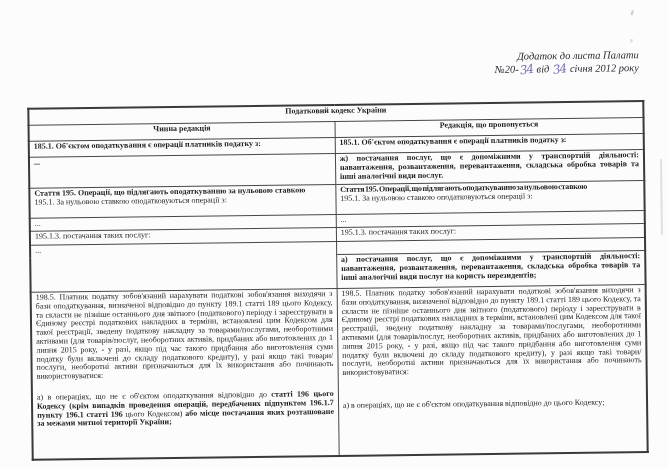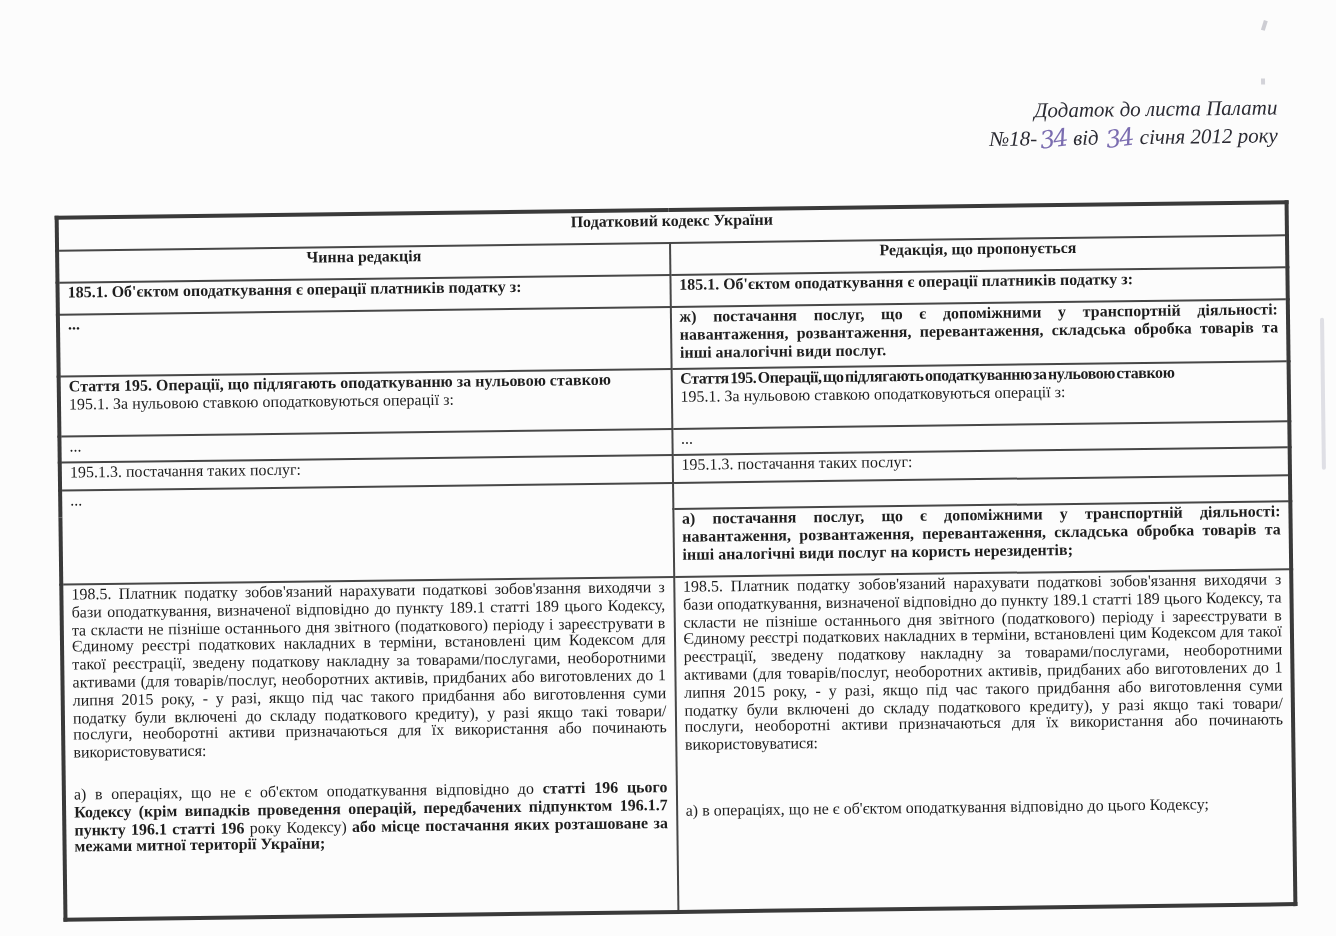--- a/index.html
+++ b/index.html
@@ -105,21 +105,21 @@
 
   .thick-top td { border-top: 2px solid #333; }
 </style>
 </head>
 <body>
 
 <div class="sheet">
 
   <div class="letterhead">
     <div>Додаток до листа Палати</div>
-    <div><span>№18-</span><span class="hand">34</span><span> від </span><span class="hand">34</span><span> січня 2012 року</span></div>
+    <div><span>№20-</span><span class="hand">34</span><span> від </span><span class="hand">34</span><span> січня 2012 року</span></div>
   </div>
 
   <div class="speck-a"></div>
   <div class="speck-b"></div>
   <div class="edge-artifact"></div>
 
   <table class="cmp">
     <colgroup>
         <col class="c-left">
         <col class="c-right">
@@ -170,21 +170,21 @@
       <td class="dots h10" rowspan="2">...</td>
       <td class="h10"></td>
     </tr>
     <tr>
       <td class="b just h31">а) постачання послуг, що є допоміжними у транспортній діяльності: навантаження, розвантаження, перевантаження, складська обробка товарів та інші аналогічні види послуг на користь нерезидентів;</td>
     </tr>
 
     <tr>
       <td class="h164">
         <p class="para just">198.5. Платник податку зобов'язаний нарахувати податкові зобов'язання виходячи з бази оподаткування, визначеної відповідно до пункту 189.1 статті 189 цього Кодексу, та скласти не пізніше останнього дня звітного (податкового) періоду і зареєструвати в Єдиному реєстрі податкових накладних в терміни, встановлені цим Кодексом для такої реєстрації, зведену податкову накладну за товарами/послугами, необоротними активами (для товарів/послуг, необоротних активів, придбаних або виготовлених до 1 липня 2015 року, - у разі, якщо під час такого придбання або виготовлення суми податку були включені до складу податкового кредиту), у разі якщо такі товари/послуги, необоротні активи призначаються для їх використання або починають використовуватися:</p>
-        <p class="para just a-left"><span>а) в операціях, що не є об'єктом оподаткування відповідно до </span><span class="b">статті 196 цього Кодексу (крім випадків проведення операцій, передбачених підпунктом 196.1.7 пункту 196.1 статті 196</span><span> року Кодексу) </span><span class="b">або місце постачання яких розташоване за межами митної території України;</span></p>
+        <p class="para just a-left"><span>а) в операціях, що не є об'єктом оподаткування відповідно до </span><span class="b">статті 196 цього Кодексу (крім випадків проведення операцій, передбачених підпунктом 196.1.7 пункту 196.1 статті 196</span><span> цього Кодексом) </span><span class="b">або місце постачання яких розташоване за межами митної території України;</span></p>
       </td>
       <td class="h164">
         <p class="para just">198.5. Платник податку зобов'язаний нарахувати податкові зобов'язання виходячи з бази оподаткування, визначеної відповідно до пункту 189.1 статті 189 цього Кодексу, та скласти не пізніше останнього дня звітного (податкового) періоду і зареєструвати в Єдиному реєстрі податкових накладних в терміни, встановлені цим Кодексом для такої реєстрації, зведену податкову накладну за товарами/послугами, необоротними активами (для товарів/послуг, необоротних активів, придбаних або виготовлених до 1 липня 2015 року, - у разі, якщо під час такого придбання або виготовлення суми податку були включені до складу податкового кредиту), у разі якщо такі товари/послуги, необоротні активи призначаються для їх використання або починають використовуватися:</p>
         <p class="para a-right">а) в операціях, що не є об'єктом оподаткування відповідно до цього Кодексу;</p>
       </td>
     </tr>
 
   </tbody>
     </table>
 

